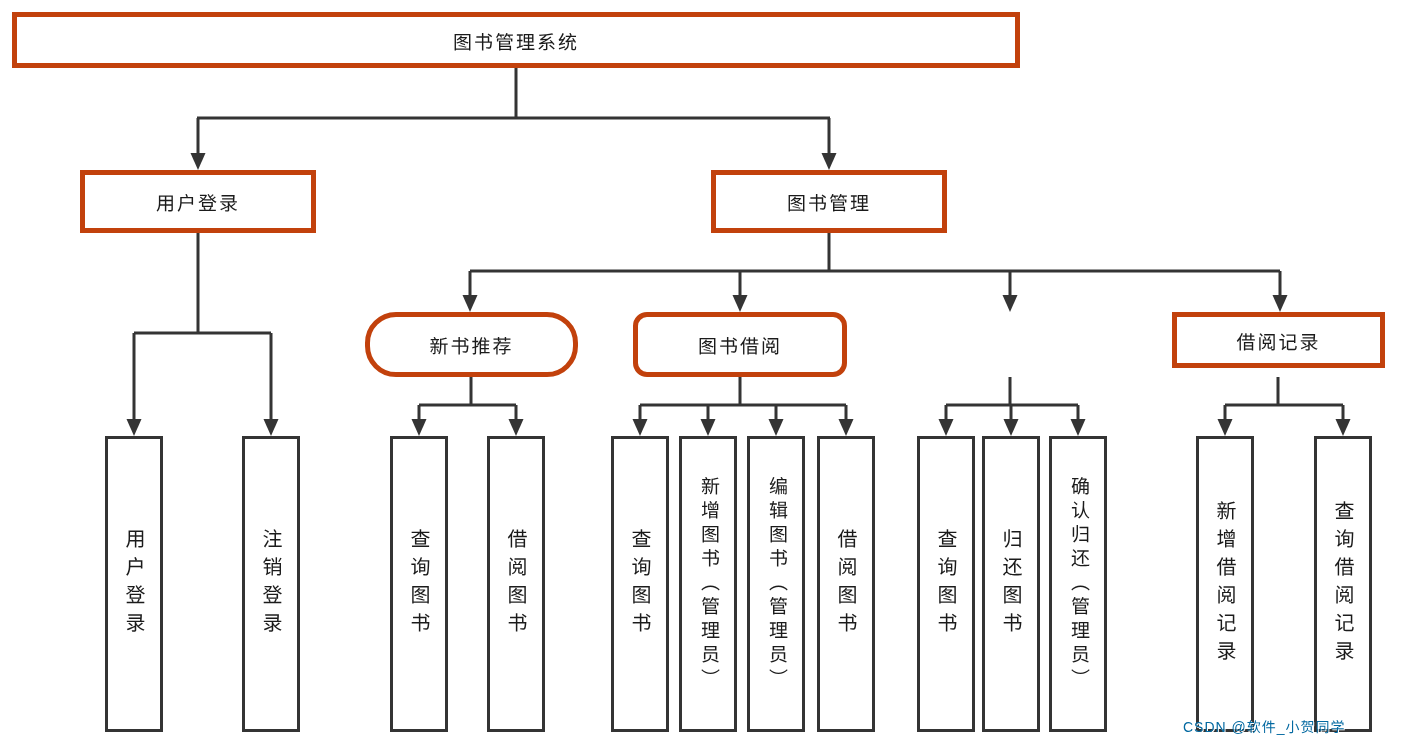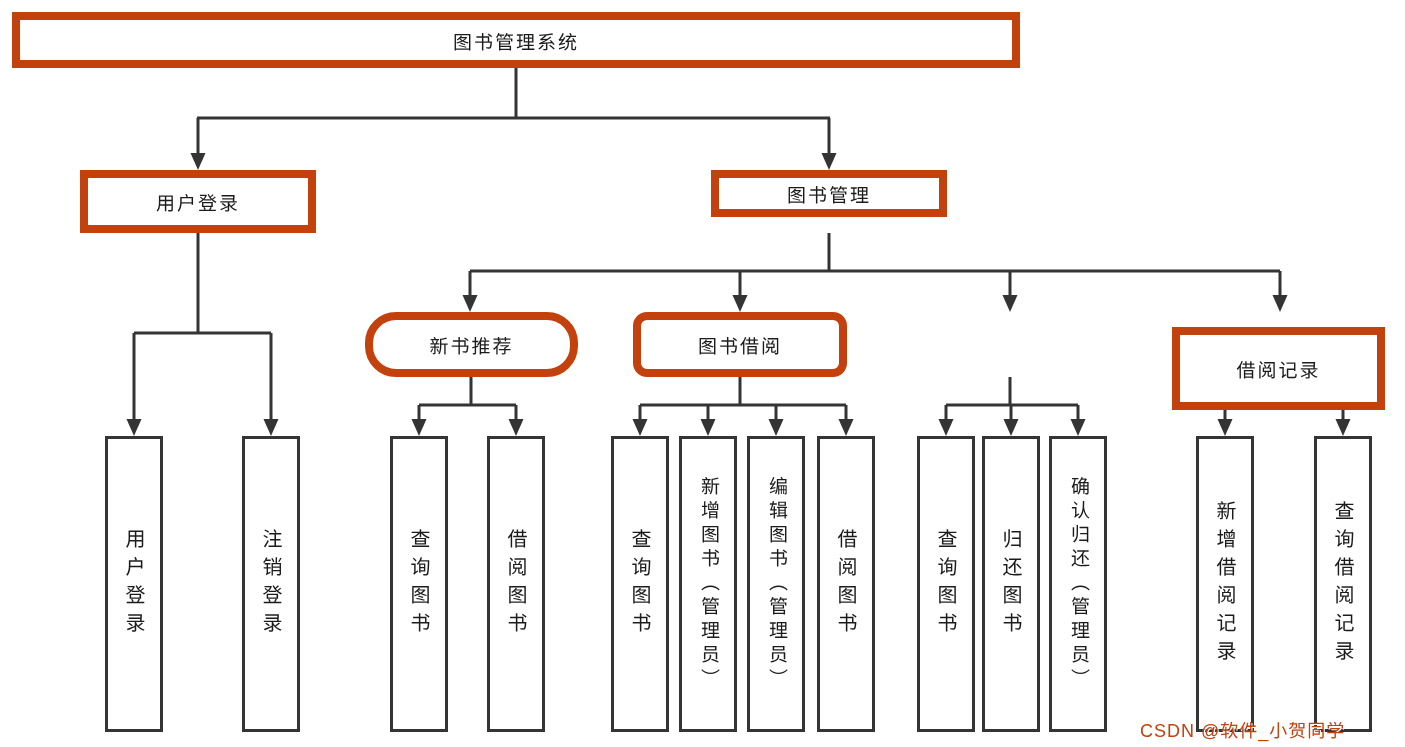--- a/index.html
+++ b/index.html
@@ -16,21 +16,21 @@
     overflow: hidden;
   }
   #connectors {
     position: absolute;
     left: 0;
     top: 0;
   }
   .box {
     position: absolute;
     box-sizing: border-box;
-    border: 8px solid #c2410c;
+    border: 5px solid #c2410c;
     background: #ffffff;
     display: flex;
     align-items: center;
     justify-content: center;
     font-size: 19px;
     letter-spacing: 2px;
     color: #1b1b1b;
     white-space: nowrap;
   }
   .vbox {
@@ -45,25 +45,25 @@
     font-size: 20px;
     letter-spacing: 8px;
     color: #1b1b1b;
     top: 436px;
     width: 58px;
     height: 296px;
   }
   .vbox.tight { letter-spacing: 5px; font-size: 19px; }
   #watermark {
     position: absolute;
-    left: 1140px;
+    left: 1183px;
     top: 716px;
-    font-size: 18px;
+    font-size: 14px;
     letter-spacing: 1px;
-    color: #c2410c;
+    color: #0369a1;
     text-shadow: 1px 1px 0 #ffffff;
     white-space: nowrap;
   }
 </style>
 </head>
 <body>
 
 <div id="canvas">
 
   <svg id="connectors" width="1405" height="747" viewBox="0 0 1405 747">
@@ -95,25 +95,25 @@
       <polygon points="1003.5,419 1018.5,419 1011,436"></polygon>
       <polygon points="1070.5,419 1085.5,419 1078,436"></polygon>
       <polygon points="1217.5,419 1232.5,419 1225,436"></polygon>
       <polygon points="1335.5,419 1350.5,419 1343,436"></polygon>
     </g>
   </svg>
 
   <div class="box" style="left:12px; top:12px; width:1008px; height:56px;">图书管理系统</div>
 
   <div class="box" style="left:80px; top:170px; width:236px; height:63px;">用户登录</div>
-  <div class="box" style="left:711px; top:170px; width:236px; height:47px;">图书管理</div>
+  <div class="box" style="left:711px; top:170px; width:236px; height:63px;">图书管理</div>
 
   <div class="box" style="left:365px; top:312px; width:213px; height:65px;border-radius:31px;">新书推荐</div>
   <div class="box" style="left:633px; top:312px; width:214px; height:65px;border-radius:14px;">图书借阅</div>
-  <div class="box" style="left:1172px; top:327px; width:213px; height:83px;">借阅记录</div>
+  <div class="box" style="left:1172px; top:312px; width:213px; height:56px;">借阅记录</div>
 
   <div class="vbox" style="left:105px;">用户登录</div>
   <div class="vbox" style="left:242px;">注销登录</div>
 
   <div class="vbox" style="left:390px;">查询图书</div>
   <div class="vbox" style="left:487px;">借阅图书</div>
 
   <div class="vbox" style="left:611px;">查询图书</div>
   <div class="vbox tight" style="left:679px;">新增图书（管理员）</div>
   <div class="vbox tight" style="left:747px;">编辑图书（管理员）</div>

